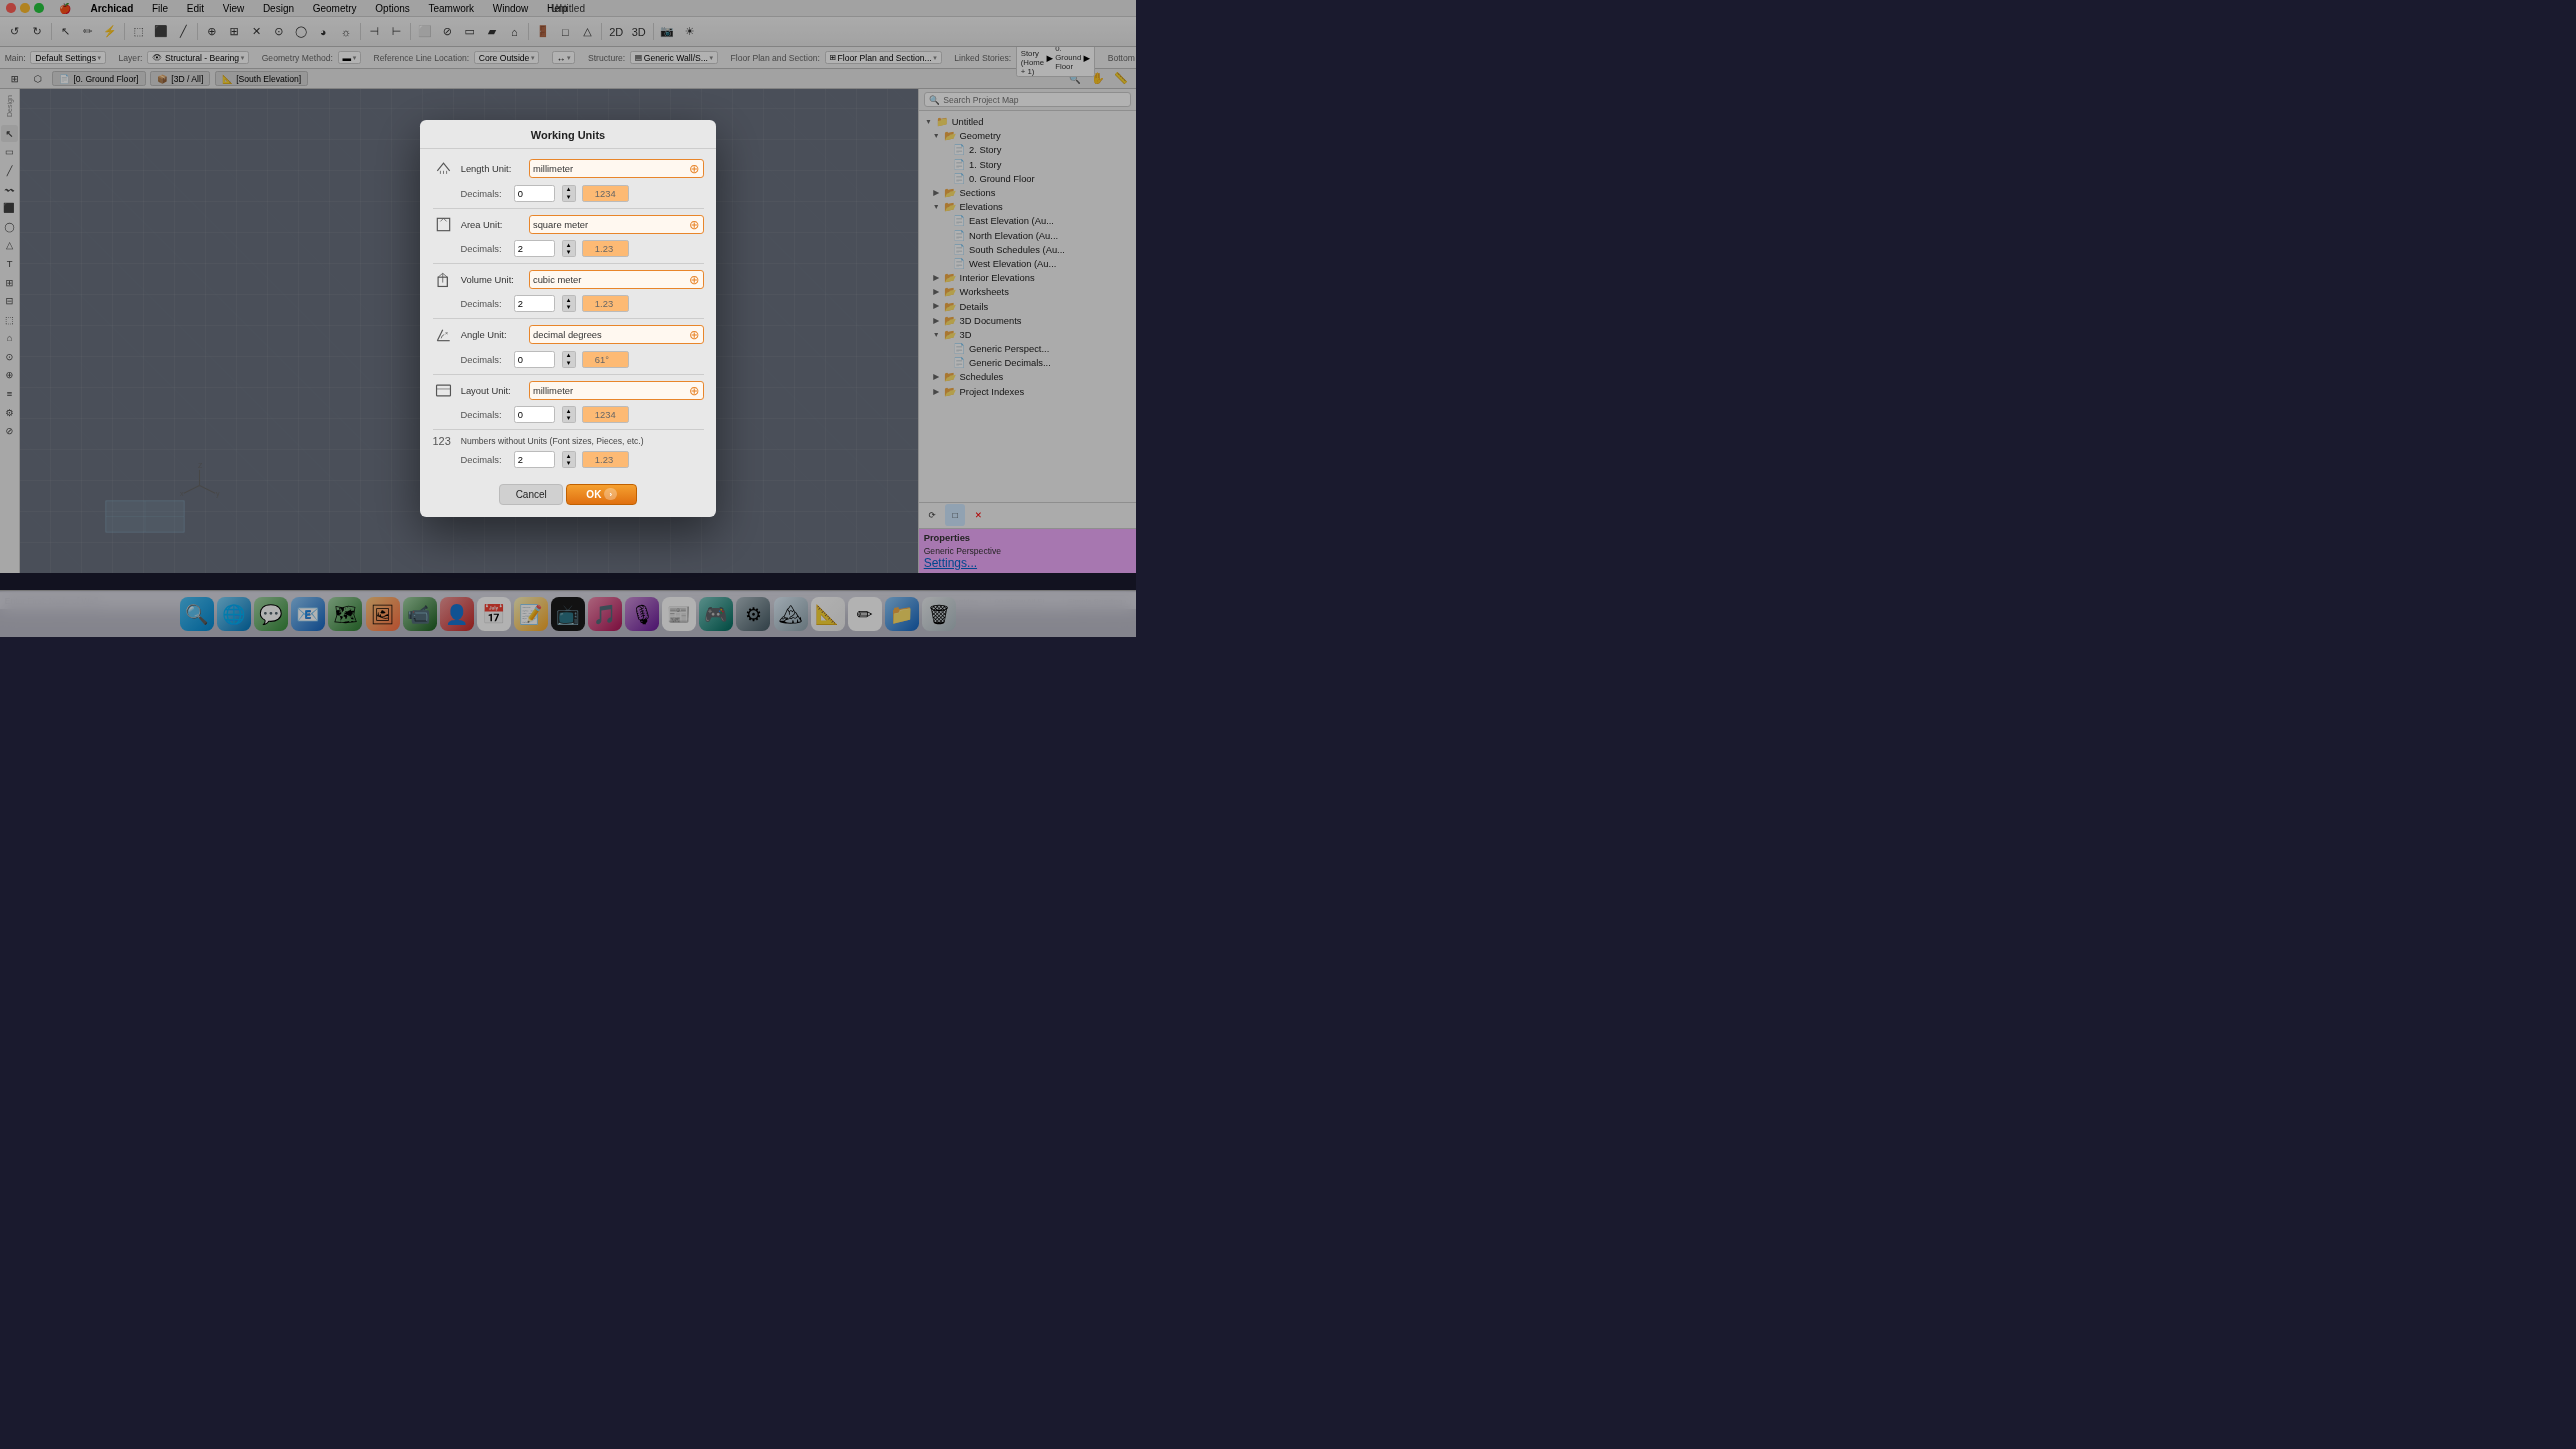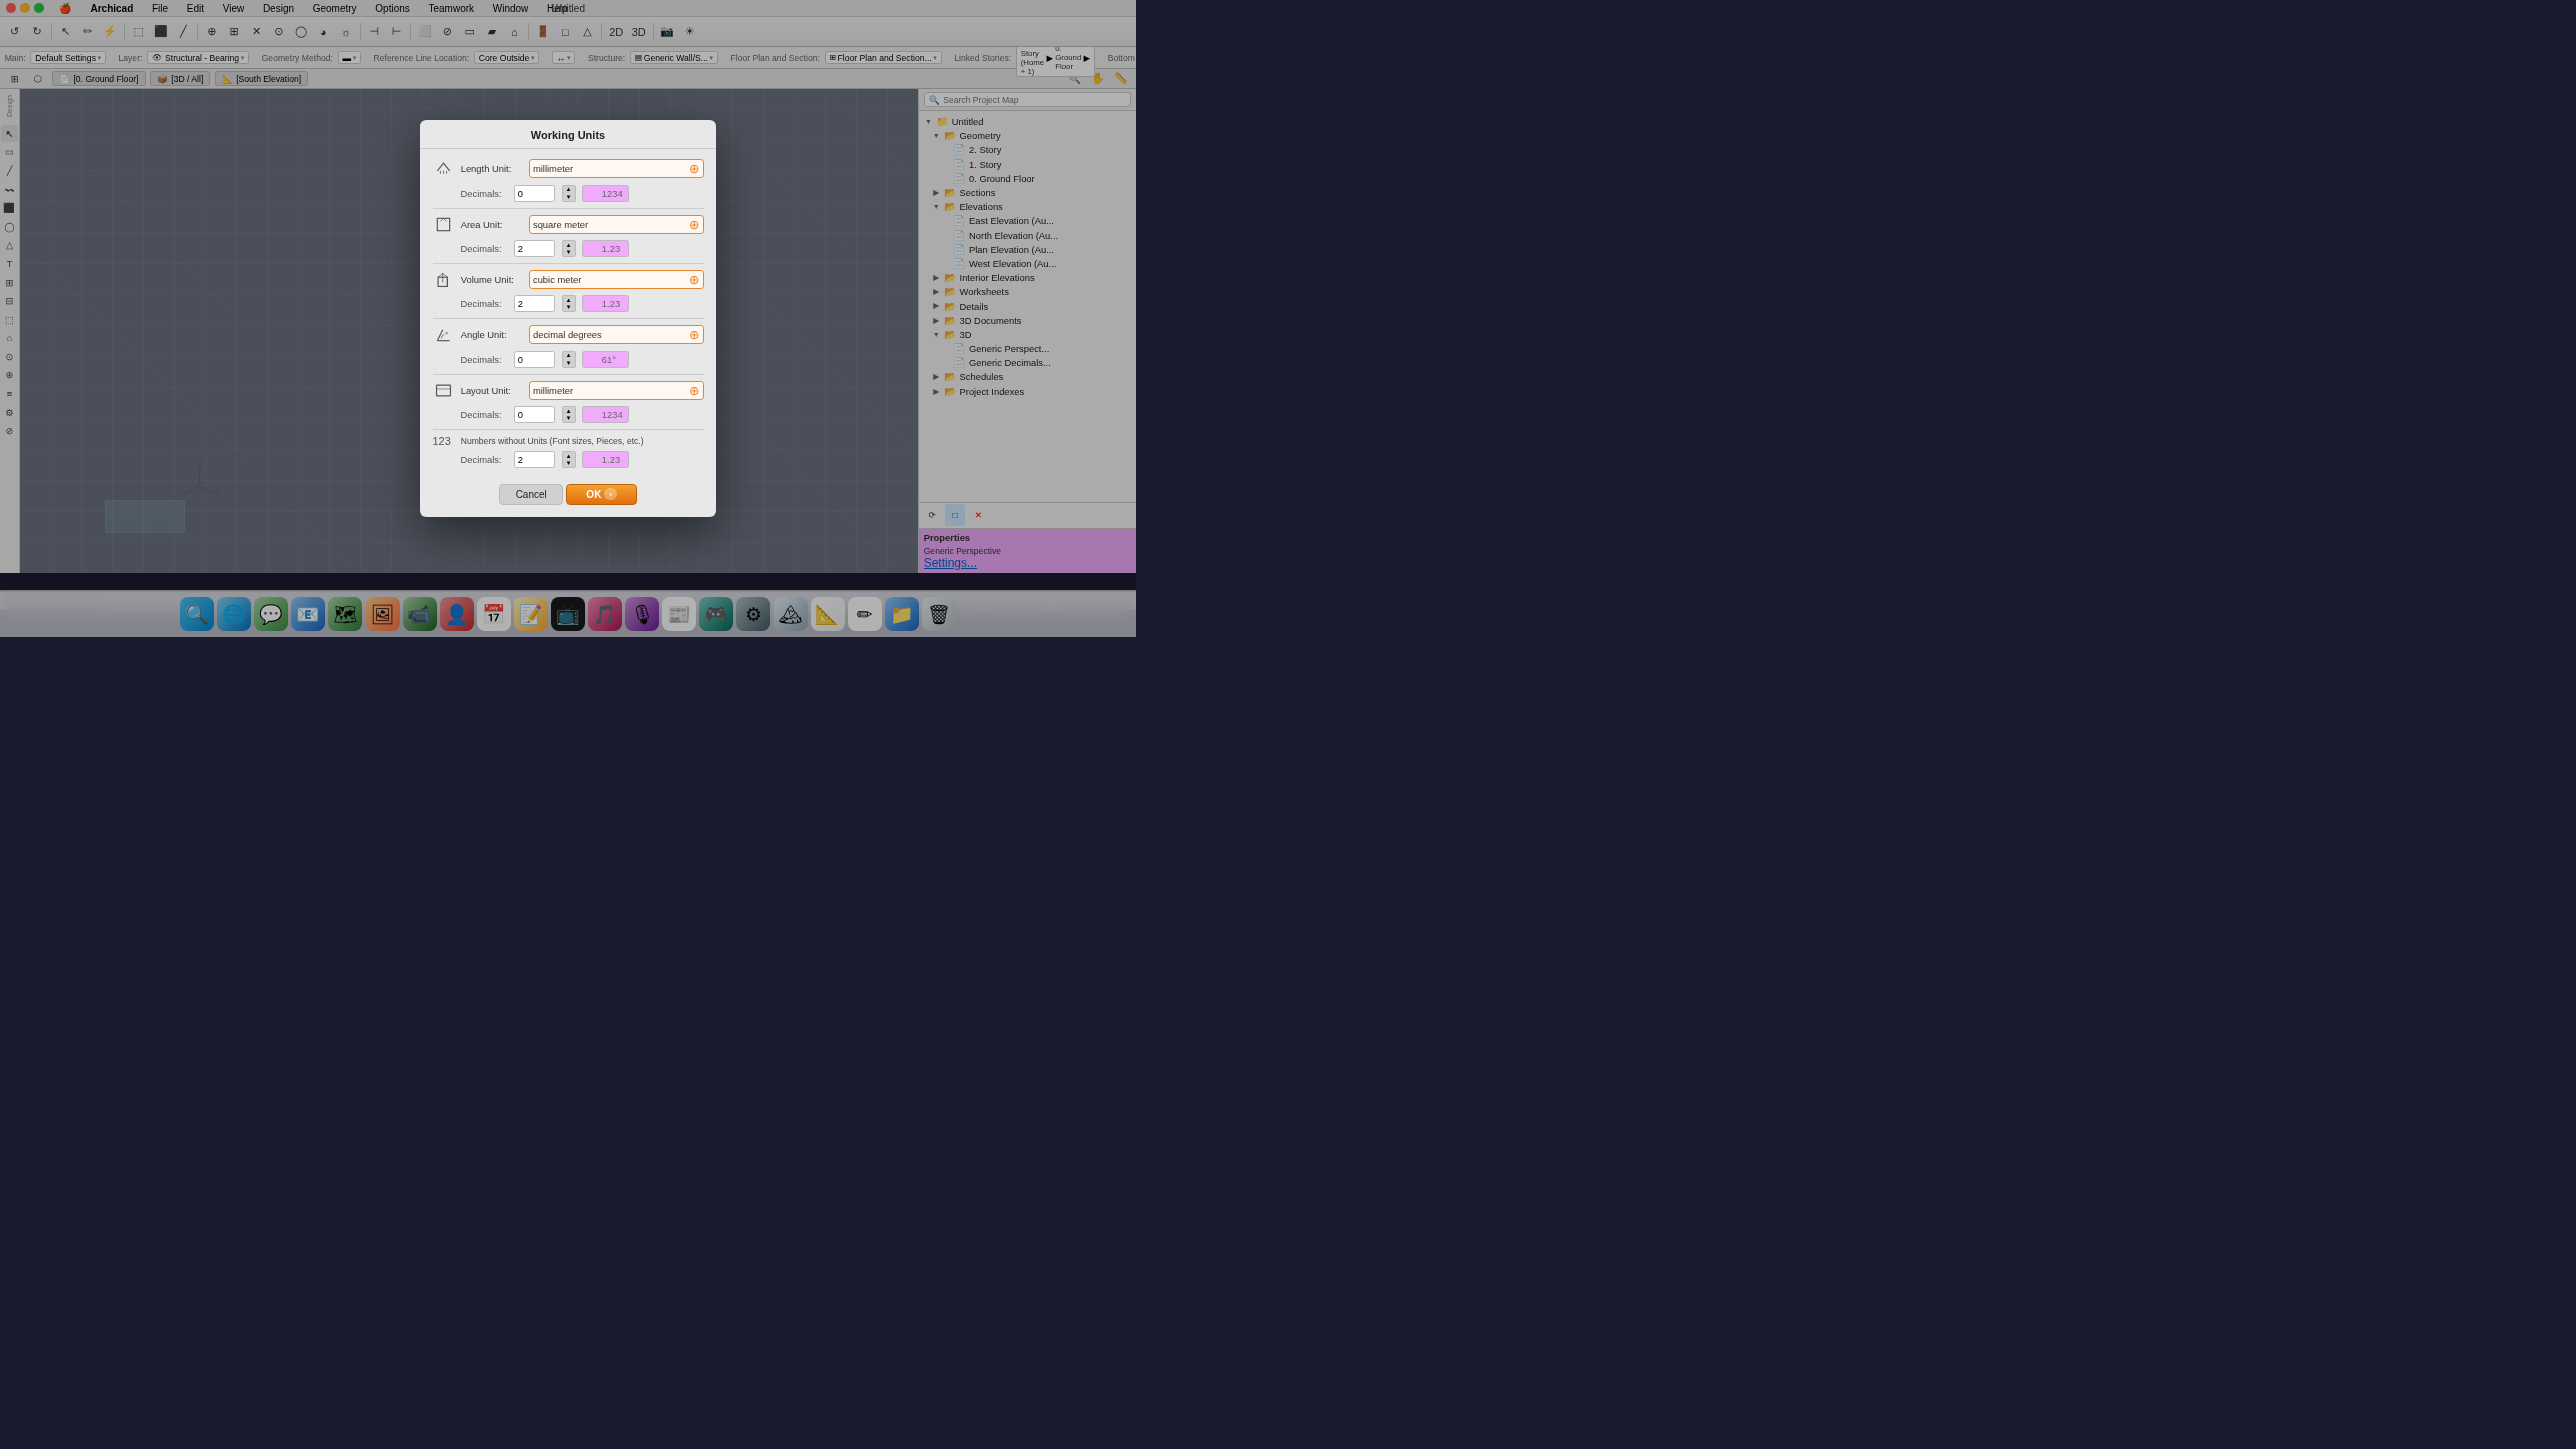--- a/index.html
+++ b/index.html
@@ -397,25 +397,25 @@
     }
     .modal-stepper-btn {
       flex: 1;
       display: flex; align-items: center; justify-content: center;
       font-size: 6.2px;
       line-height: 1;
     }
     .modal-preview-value {
       width: 47px;
       height: 17px;
-      background: #f0abfc;
+      background: #fdba74;
       border: 0.8px solid #bbb;
       border-radius: 2.3px;
       font-size: 9.4px;
-      padding: 0 19px;
+      padding: 0 12px;
       display: flex;
       align-items: center;
       color: #666;
     }
     .modal-divider {
       height: 0.8px;
       background: #ccc;
       margin: 4.7px 0;
     }
     .modal-footer {
@@ -759,21 +759,21 @@
         <span class="tree-label">East Elevation (Au...</span>
       </div>
       <div class="tree-item tree-indent-2">
         <div class="tree-arrow"></div>
         <span class="tree-icon">📄</span>
         <span class="tree-label">North Elevation (Au...</span>
       </div>
       <div class="tree-item tree-indent-2">
         <div class="tree-arrow"></div>
         <span class="tree-icon">📄</span>
-        <span class="tree-label">Plan Elevation (Au...</span>
+        <span class="tree-label">South Schedules (Au...</span>
       </div>
       <div class="tree-item tree-indent-2">
         <div class="tree-arrow"></div>
         <span class="tree-icon">📄</span>
         <span class="tree-label">West Elevation (Au...</span>
       </div>
 
       <div class="tree-item tree-indent-1">
         <div class="tree-arrow">▶</div>
         <span class="tree-icon">📂</span>

